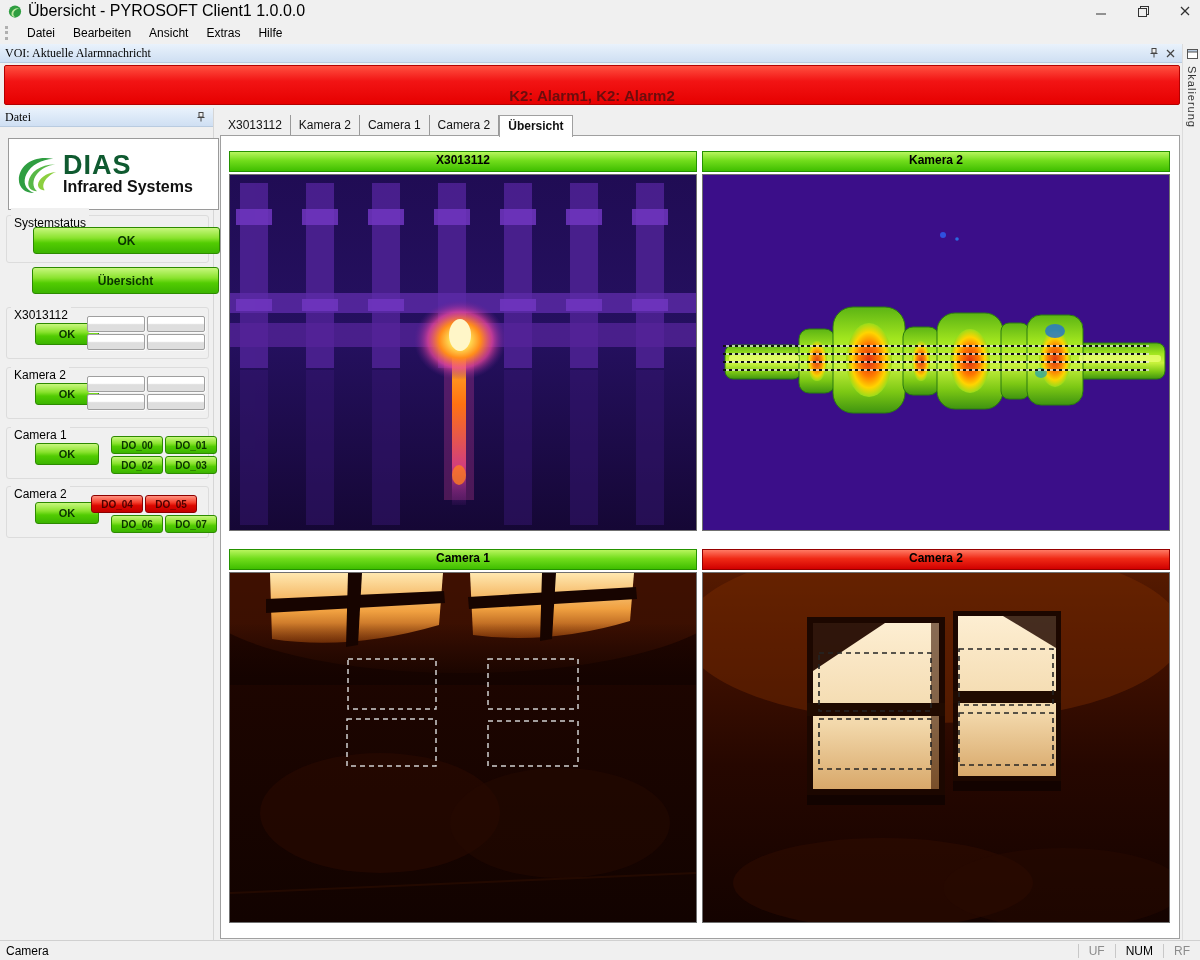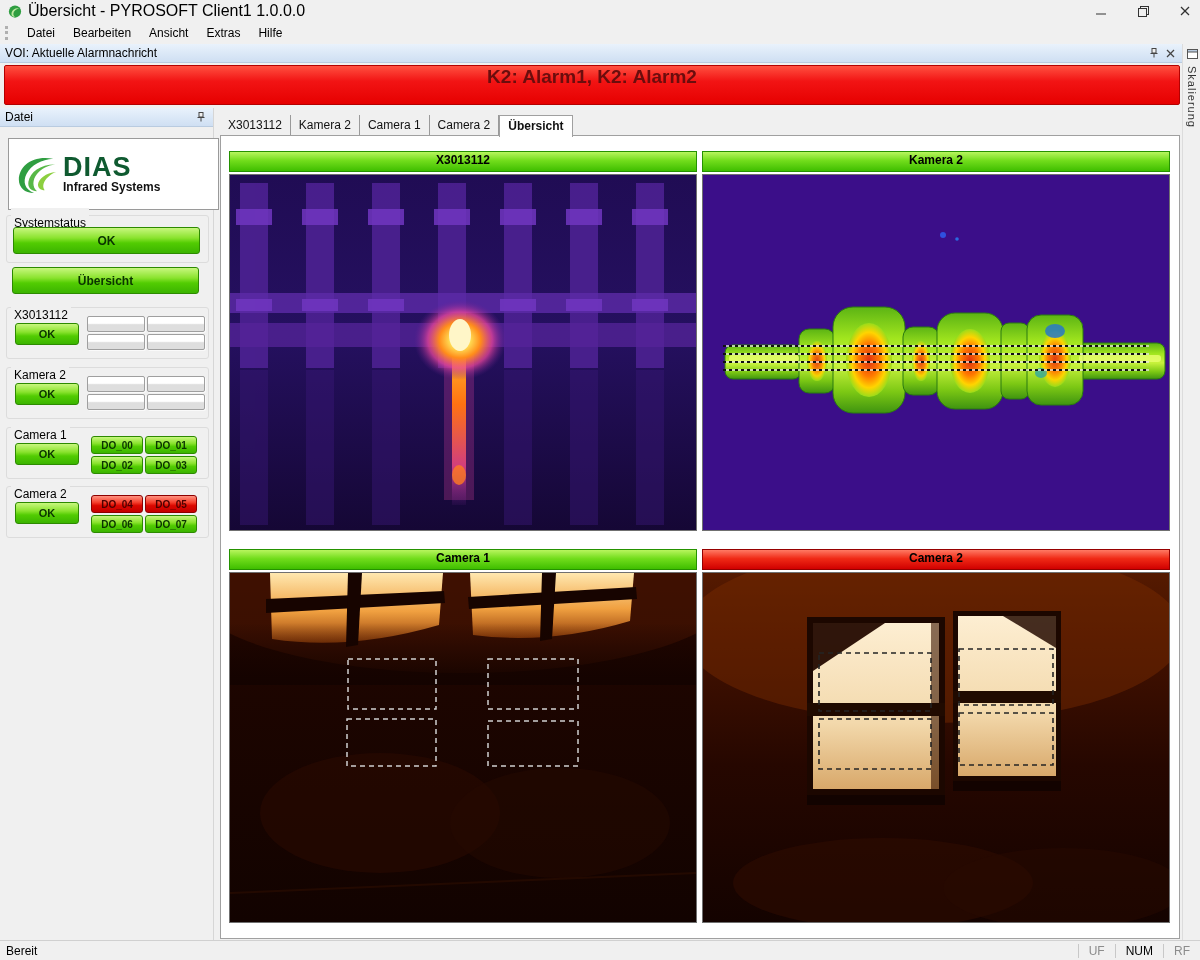--- a/index.html
+++ b/index.html
@@ -13,45 +13,45 @@
   .win-controls{margin-left:auto;display:flex;}
   .win-btn{width:42px;height:22px;display:flex;align-items:center;justify-content:center;}
   .menubar{left:0;top:22px;width:1200px;height:22px;display:flex;align-items:center;background:#f0f0f0;border-bottom:1px solid #e2e2e2;}
   .menu-grip{width:4px;height:14px;border-left:3px dotted #b0b0b0;margin:0 6px 0 5px;}
   .menu-item{padding:0 9px;height:22px;line-height:22px;}
 
   
   .panel-caption{position:absolute;left:0;top:0;right:0;height:18px;
      background:linear-gradient(180deg,#e9f2fc,#cfdff3);border-bottom:1px solid #b9cbe0;
      display:flex;align-items:center;padding:0 5px;font-size:12px;}
-  .cap-title{flex:1;}
+  .cap-title{flex:1;font-family:Liberation Serif, serif;}
   .cap-ico{width:14px;height:14px;display:flex;align-items:center;justify-content:center;margin-left:2px;}
 
   
   .alarm-banner{position:absolute;left:4px;top:21px;width:1174px;height:38px;
      background:linear-gradient(180deg,#ff5040 0%,#f21414 40%,#e60000 100%);
-     border:1px solid #b40000;border-radius:2px;display:flex;align-items:flex-start;justify-content:center;
-     font-weight:bold;font-size:19px;color:#6b0d0d;}
+     border:1px solid #b40000;border-radius:2px;display:flex;align-items:flex-end;justify-content:center;
+     font-weight:bold;font-size:15px;color:#6b0d0d;}
 
   
   .skal-strip{left:1182px;top:44px;width:18px;height:896px;background:#f0f0f0;border-left:1px solid #dcdcdc;}
   .skal-tab{display:flex;flex-direction:column;align-items:center;padding-top:4px;gap:4px;}
   .vtext{writing-mode:vertical-rl;font-size:11px;color:#333;letter-spacing:1px;}
 
   
   .sidebar{left:0;top:108px;width:213px;height:832px;background:#f0f0f0;border-right:1px solid #d6d6d6;}
   .logo-box{position:absolute;left:8px;top:30px;width:197px;height:62px;background:#fff;border:1px solid #9a9a9a;
      display:flex;align-items:center;padding:4px 6px;gap:4px;}
   .logo-name{font-size:27px;font-weight:bold;color:#0f5a30;letter-spacing:1px;line-height:26px;}
-  .logo-sub{font-size:12px;font-weight:bold;color:#111;}
+  .logo-sub{font-size:16px;font-weight:bold;color:#111;}
   .group{position:absolute;border:1px solid #dcdcdc;border-radius:3px;}
   .group-label{position:absolute;top:-8px;left:4px;background:#f0f0f0;padding:8px 3px;font-size:12px;}
   .btn{position:absolute;display:flex;align-items:center;justify-content:center;font-weight:bold;border-radius:3px;}
   .btn.green{background:linear-gradient(180deg,#c8f77e 0%,#8ae32e 40%,#52cc02 60%,#3bb400 100%);
-     border:1px solid #2d8a00;color:#0a3300;}
+     border:1px solid #2d8a00;color:#0a3300;margin-left:20px;}
   .btn.red{background:linear-gradient(180deg,#ff9280 0%,#f5402e 40%,#dc0800 60%,#c40000 100%);
      border:1px solid #8c0000;color:#4c0000;}
   .btn.big{font-size:12px;}
   .btn.sm{font-size:11px;}
   .btn.do{font-size:10px;}
   .ind{position:absolute;width:56px;height:14px;border:1px solid #9f9f9f;border-radius:2px;
      background:linear-gradient(180deg,#ffffff 0 45%,#dedede 55% 100%);box-shadow:1px 1px 0 #fafafa;}
 
   
   .tabs{left:220px;top:115px;width:958px;height:21px;display:flex;z-index:3;}
@@ -424,19 +424,19 @@
           <rect x="116" y="80" width="112" height="58"></rect>
           <rect x="116" y="146" width="112" height="50"></rect>
           <rect x="256" y="76" width="94" height="56"></rect>
           <rect x="256" y="140" width="94" height="52"></rect>
         </g>
       </svg>
     </div>
   </div>
 
   <div class="statusbar abs">
-    <span class="sb-left">Bereit</span>
+    <span class="sb-left">Camera</span>
     <span class="flag">UF</span>
     <span class="flag on">NUM</span>
     <span class="flag">RF</span>
   </div>
 
 </div>
 
 </body></html>

